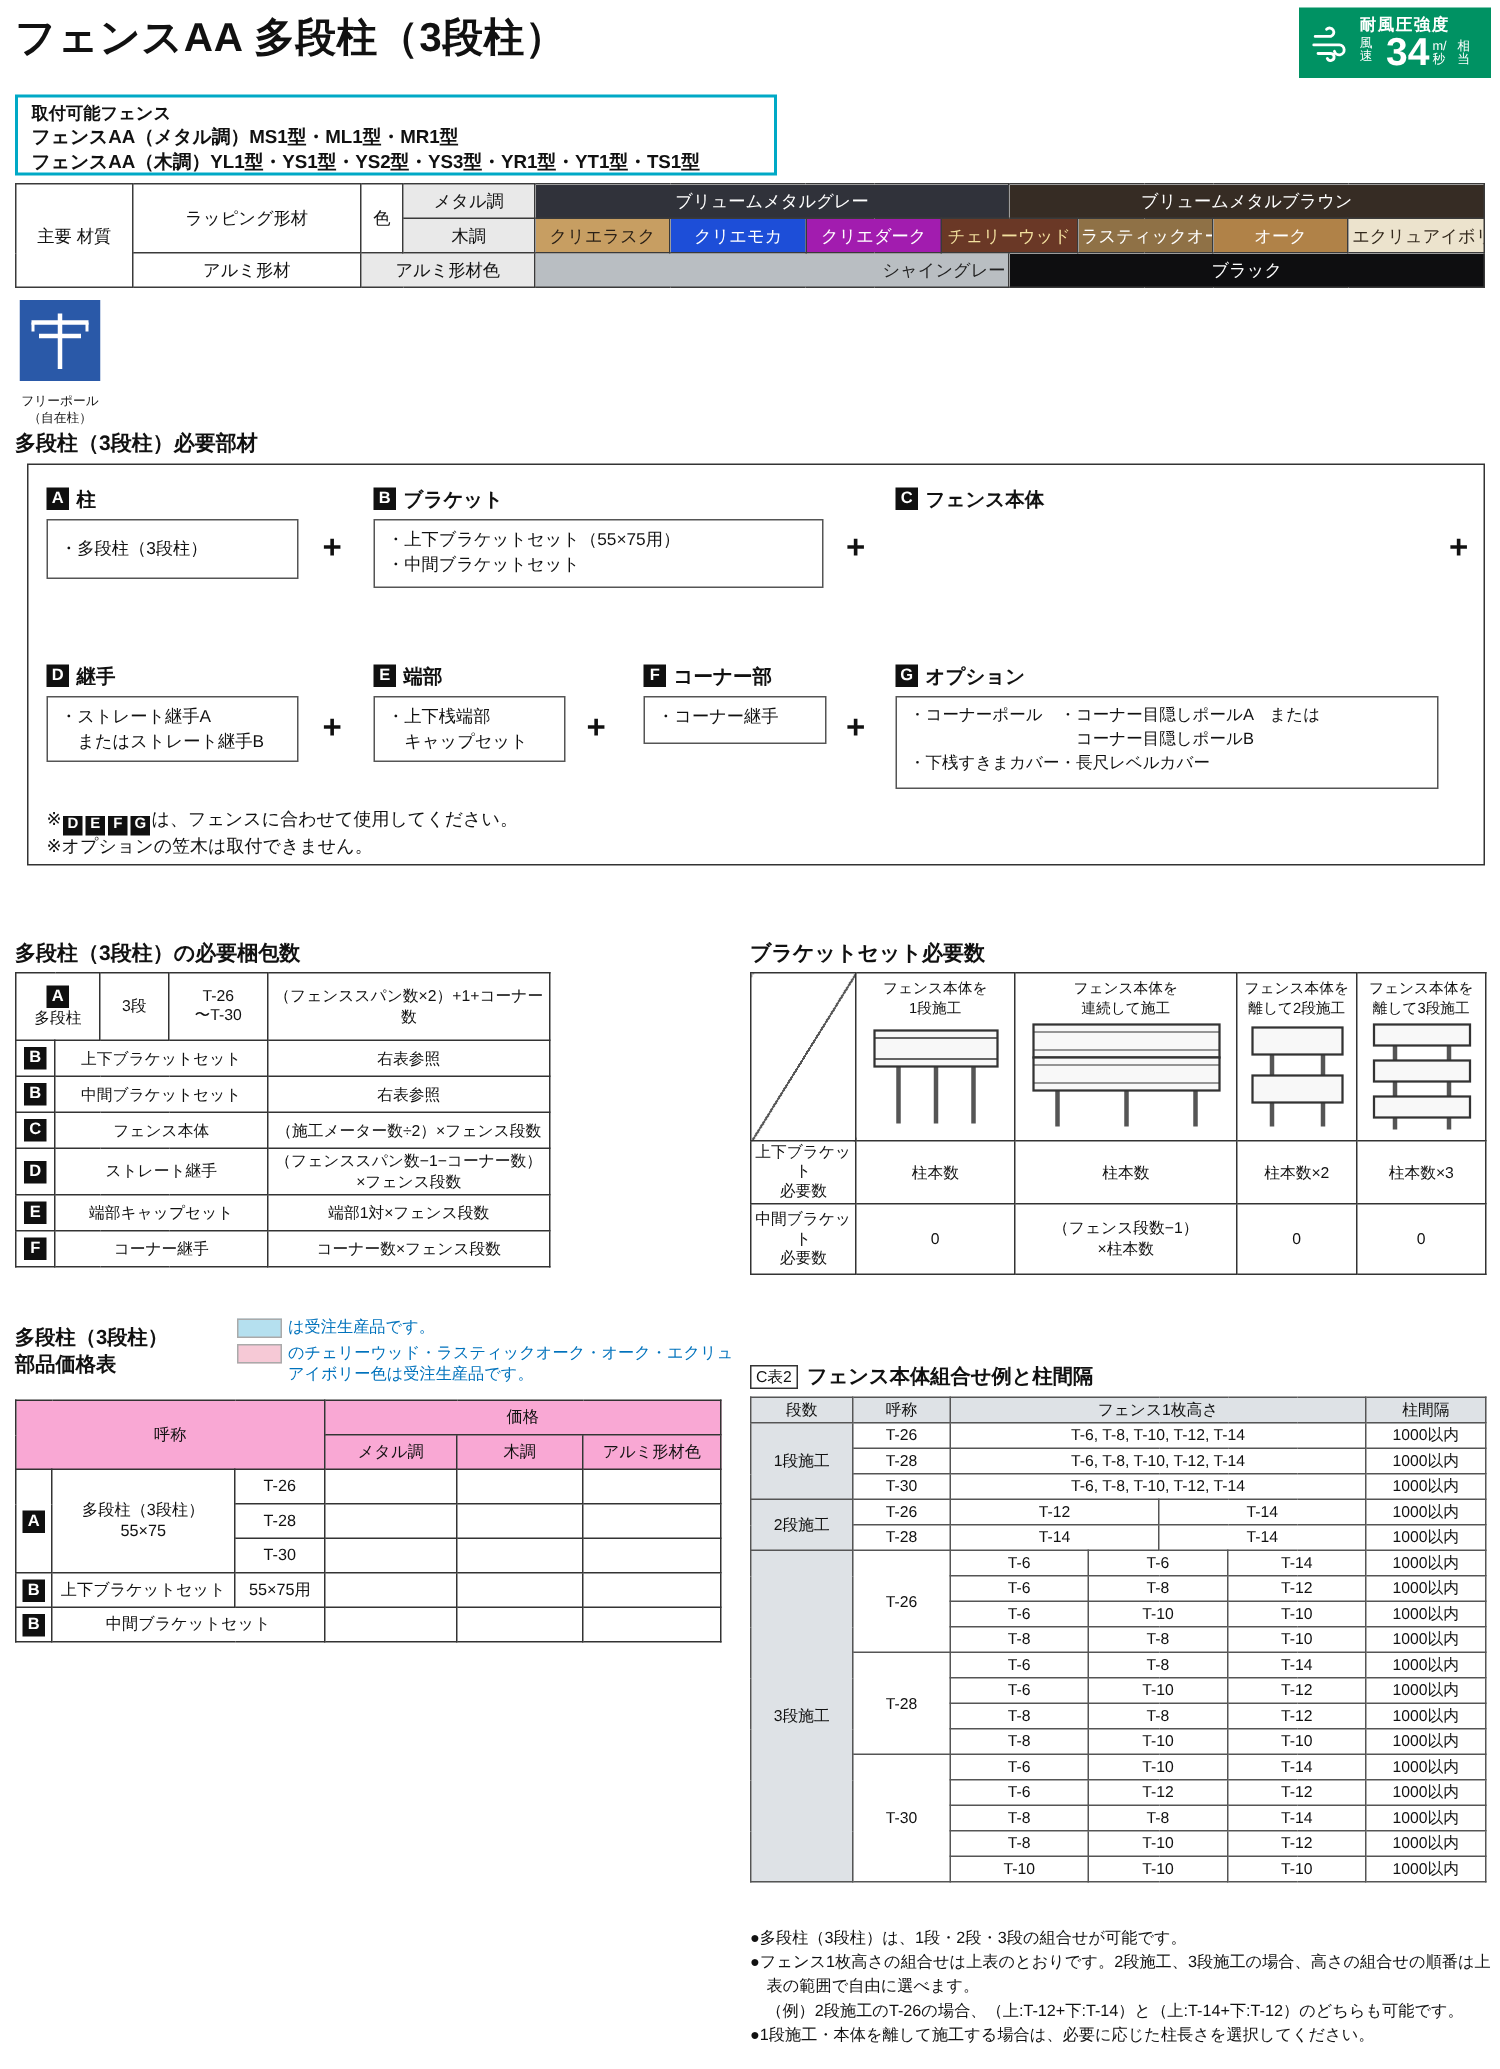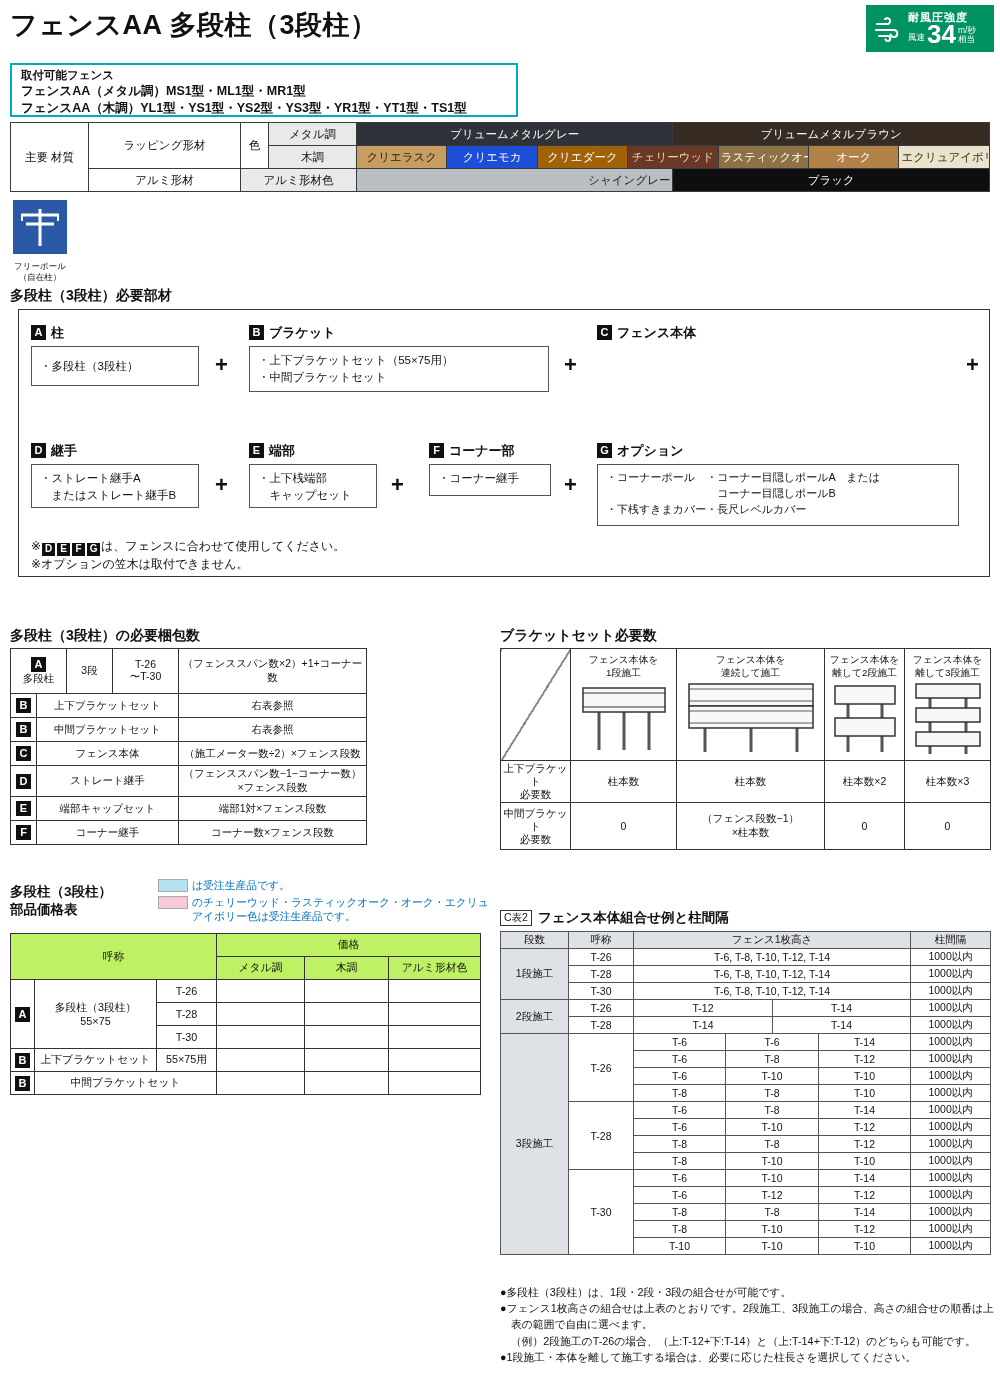--- a/index.html
+++ b/index.html
@@ -5,21 +5,21 @@
 *{margin:0;padding:0;box-sizing:border-box}
 body{font-family:"Liberation Sans","DejaVu Sans",sans-serif;color:#111;background:#fff}
 .page{position:relative;width:1000px;height:1379px;background:#fff;overflow:hidden}
 .page-title{position:absolute;left:10px;top:7px;font-size:27px;font-weight:bold;letter-spacing:.5px}
 .wind-badge{position:absolute;left:866px;top:5px;width:128px;height:47px;background:#009263;color:#fff;display:flex;align-items:center;gap:5px;padding:3px 7px}
 .wind-text{display:flex;flex-direction:column;line-height:1.05}
 .wind-title{font-size:11px;font-weight:bold;letter-spacing:1px}
 .wind-row{display:flex;align-items:flex-end;gap:2px}
 .wind-prefix{font-size:8.5px;padding-bottom:3px}
 .wind-value{font-size:26px;font-weight:bold;line-height:.85}
-.wind-unitcol{display:flex;flex-direction:column;font-size:8.5px;line-height:1.1;padding-bottom:1px}
+.wind-unitcol{display:flex;font-size:8.5px;line-height:1.1;padding-bottom:1px}
 .compat{position:absolute;left:10px;top:63px;width:508px;height:54px;border:2px solid #00a9c6;padding:3px 9px}
 .compat-title{font-size:11.5px;font-weight:bold}
 .compat-line{font-size:12.5px;font-weight:bold;line-height:1.35}
 .mat-table{position:absolute;left:10px;top:122px;width:980px;border-collapse:collapse;table-layout:fixed}
 .mat-table td{border:1px solid #3a3a3a;font-size:11.5px;text-align:center;height:23px;padding:1px 2px;overflow:hidden;white-space:nowrap}
 .mat-gray{background:#e9e9e9}
 .swatch-cell{font-size:10.5px}
 .preline{white-space:pre-line}
 .freepole{position:absolute;left:10px;top:200px;width:60px;text-align:center}
 .freepole-icon{width:54px;height:54px;margin:0 auto}
@@ -48,21 +48,21 @@
 .brk-col{vertical-align:top}
 .brk-coltitle{font-size:9.8px;line-height:1.3;padding-top:3px}
 .brk-rowlabel{font-size:9px;line-height:1.25}
 .diag-cell{background:linear-gradient(to bottom right,#fff 49.4%,#555 49.4%,#555 50.6%,#fff 50.6%)}
 .price-title{position:absolute;left:10px;top:883px;font-size:13.5px;font-weight:bold;line-height:1.35}
 .legend{position:absolute;left:158px;top:878px;width:332px;font-size:10.8px;color:#0072bc;line-height:1.3}
 .legend-row{display:flex;align-items:flex-start;gap:4px;margin-bottom:3px}
 .swatch{flex:0 0 auto;width:30px;height:13px;border:1px solid #aaa;margin-top:1px}
 .price-table{position:absolute;left:10px;top:933px;width:470px;border-collapse:collapse;table-layout:fixed}
 .price-table td{border:1px solid #333;font-size:10.8px;text-align:center;height:23px;padding:1px 2px}
-.th-gray{background:#bef264;height:15px;font-size:10.3px}
+.th-gray{background:#f9a8d4;height:15px;font-size:10.3px}
 .price-name{font-size:10.8px;line-height:1.3}
 .combo-head{position:absolute;left:500px;top:909px;display:flex;align-items:center;gap:6px}
 .combo-tag{border:1px solid #333;font-size:10.5px;padding:0 3px}
 .combo-title{font-size:13.5px;font-weight:bold}
 .combo-table{position:absolute;left:500px;top:931px;width:490px;border-collapse:collapse;table-layout:fixed}
 .combo-table td{border:1px solid #555;font-size:10.5px;text-align:center;height:17px;padding:0 2px}
 .combo-hd{background:#dee2e6;height:38px;font-size:11px}
 .dan-cell{background:#dee2e6}
 .footnotes{position:absolute;left:500px;top:1284px;width:494px;font-size:10.8px;line-height:1.5}
 .footnotes div{padding-left:11px;text-indent:-11px}
@@ -116,21 +116,21 @@
       <td rowspan="2">ラッピング形材</td>
       <td rowspan="2">色</td>
       <td class="mat-gray">メタル調</td>
       <td colspan="7" class="swatch-cell" style="background-color: rgb(48, 50, 58); color: rgb(255, 255, 255);">ブリュームメタルグレー</td>
       <td colspan="7" class="swatch-cell" style="background-color: rgb(54, 44, 36); color: rgb(255, 255, 255);">ブリュームメタルブラウン</td>
     </tr>
     <tr>
       <td class="mat-gray">木調</td>
       <td colspan="2" class="swatch-cell" style="background-color: rgb(199, 158, 98); color: rgb(42, 32, 22);">クリエラスク</td>
       <td colspan="2" class="swatch-cell" style="background-color: #1d4ed8; color: rgb(255, 255, 255);">クリエモカ</td>
-      <td colspan="2" class="swatch-cell" style="background-color: #a16207; color: rgb(255, 255, 255); text-align: center;">クリエダーク</td>
+      <td colspan="2" class="swatch-cell" style="background-color: #a21caf; color: rgb(255, 255, 255); text-align: center;">クリエダーク</td>
       <td colspan="2" class="swatch-cell" style="background-color: rgb(106, 56, 38); color: rgb(242, 223, 158);">チェリーウッド</td>
       <td colspan="2" class="swatch-cell" style="background-color: rgb(143, 113, 70); color: rgb(255, 255, 255);">ラスティックオーク</td>
       <td colspan="2" class="swatch-cell" style="background-color: rgb(176, 130, 72); color: rgb(255, 255, 255);">オーク</td>
       <td colspan="2" class="swatch-cell" style="background-color: rgb(236, 227, 205); color: rgb(51, 41, 28);">エクリュアイボリー</td>
     </tr>
     <tr>
       <td>アルミ形材</td>
       <td colspan="2" class="mat-gray">アルミ形材色</td>
       <td colspan="7" class="swatch-cell" style="background-color: rgb(185, 190, 194); color: rgb(34, 34, 34); text-align: right;">シャイングレー</td>
       <td colspan="7" class="swatch-cell" style="background-color: rgb(14, 14, 16); color: rgb(255, 255, 255);">ブラック</td>

